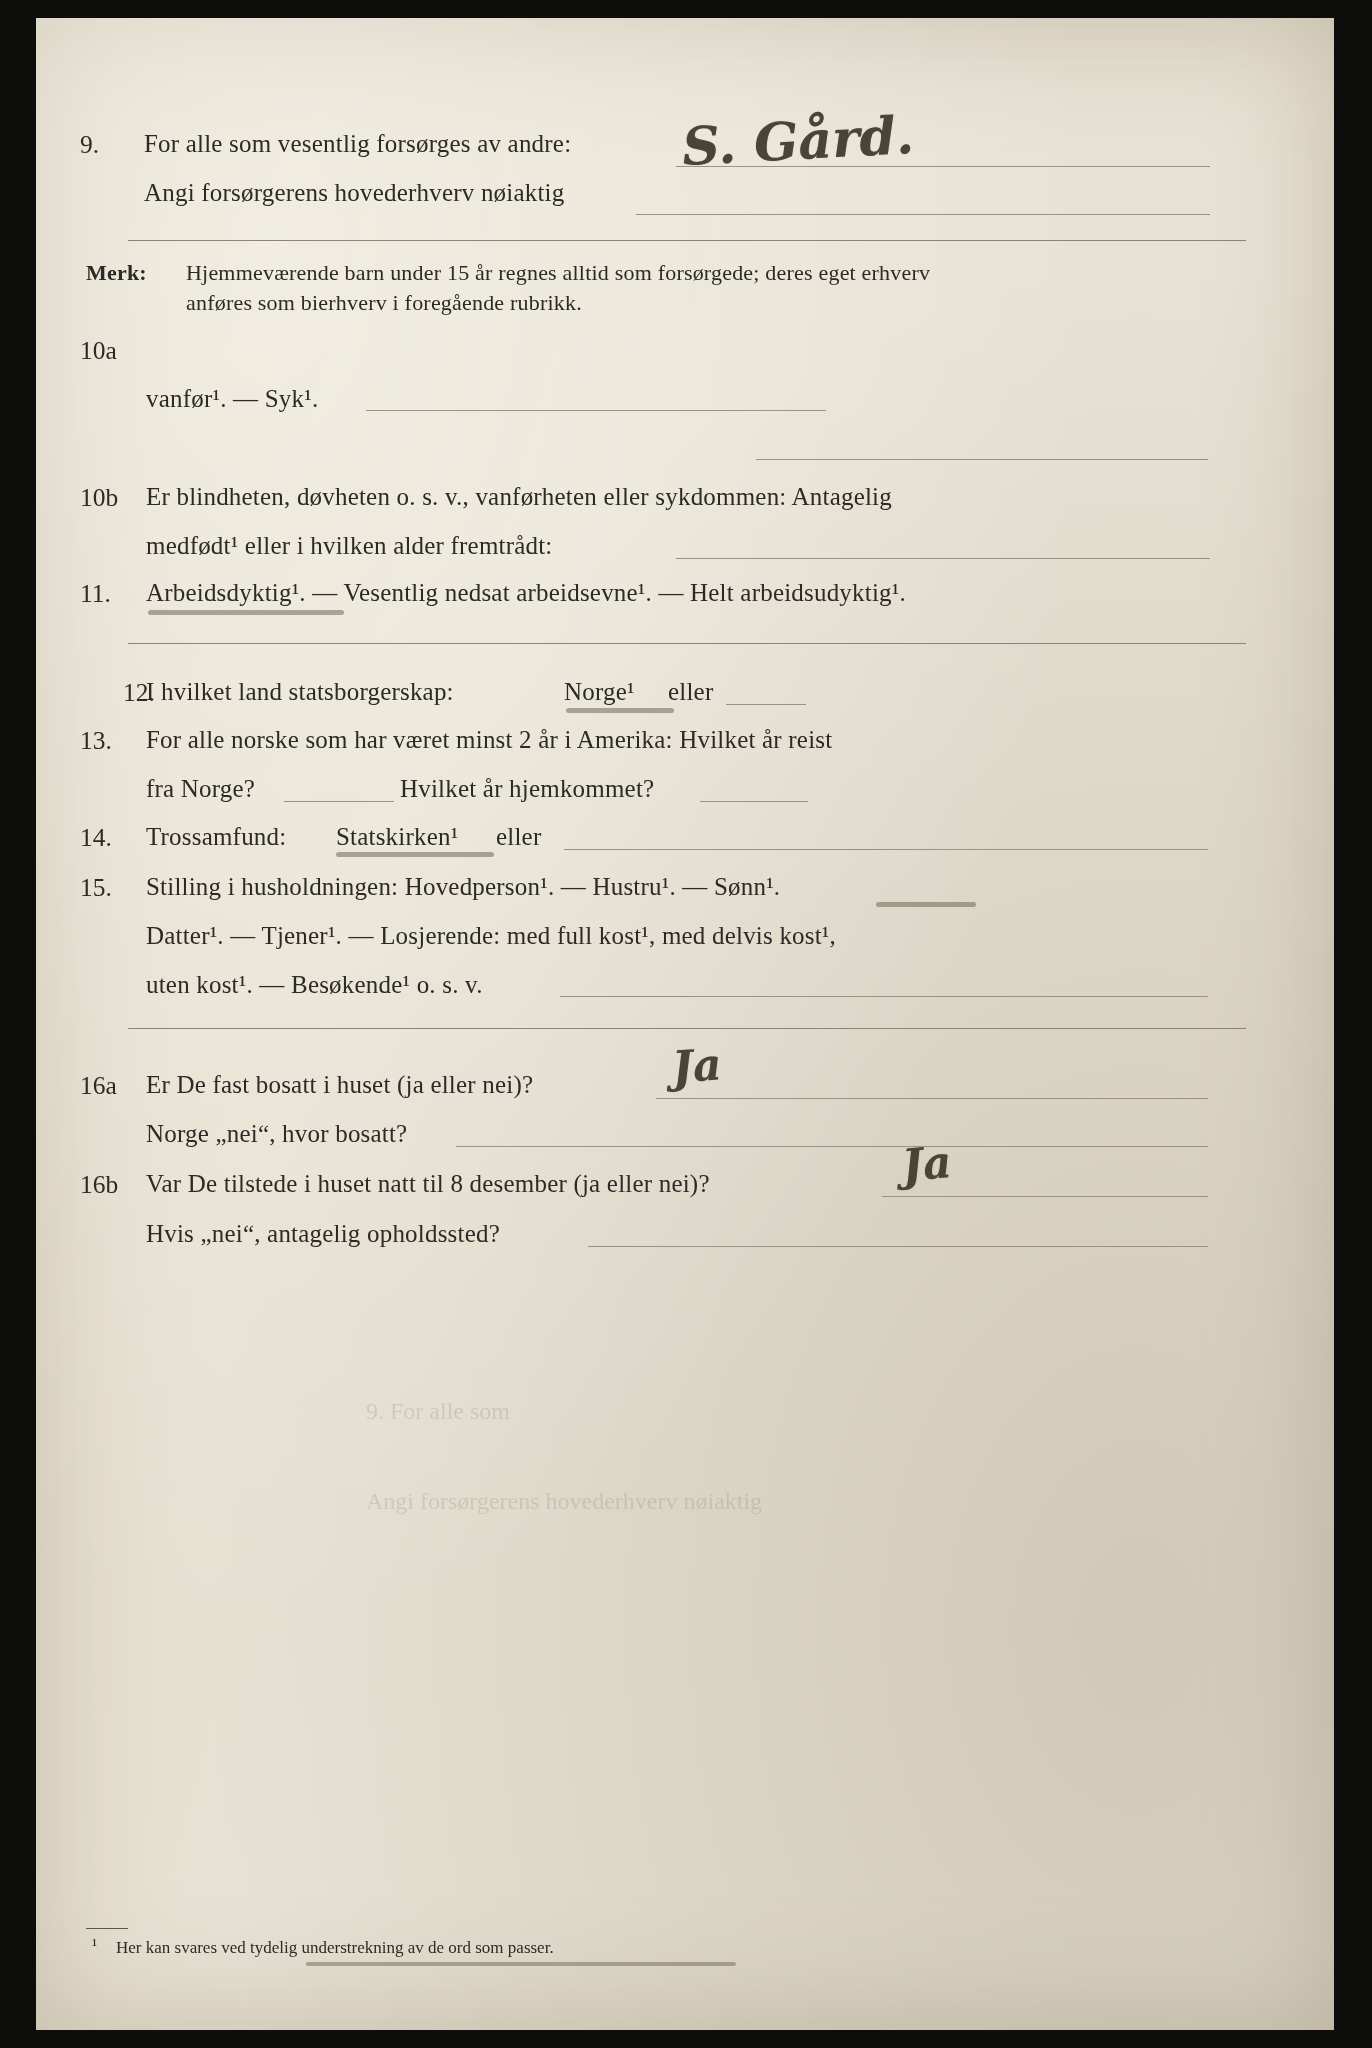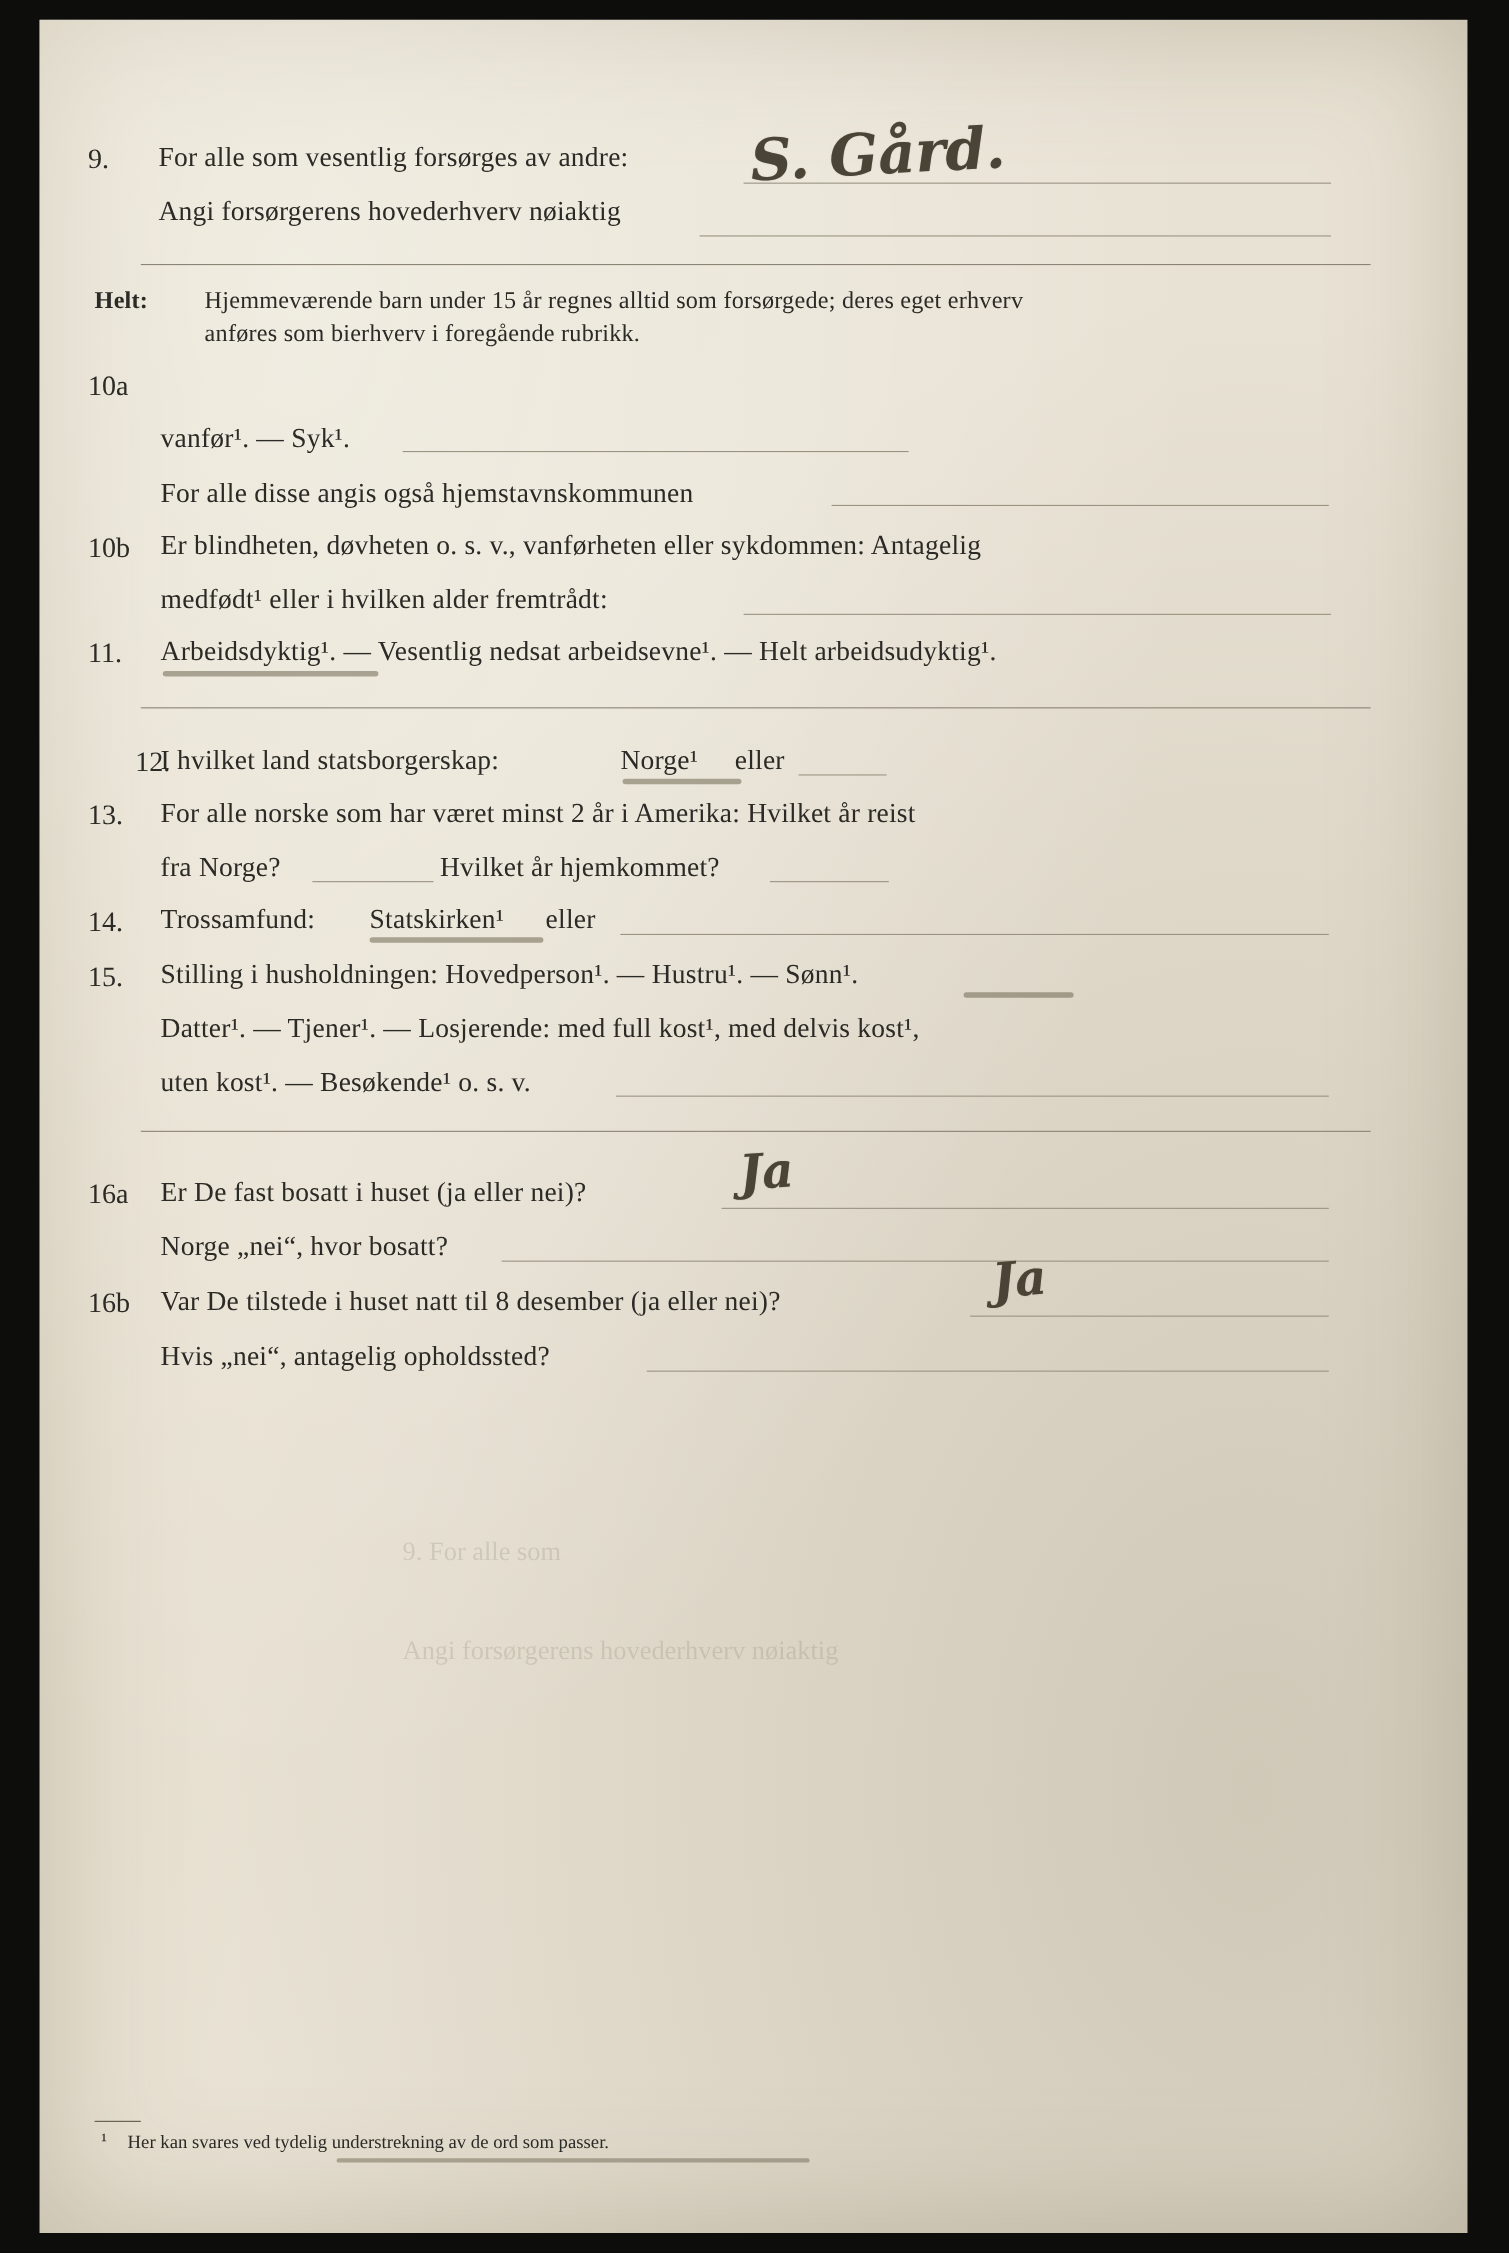--- a/index.html
+++ b/index.html
@@ -48,28 +48,27 @@
 
       <div class="num" style="left:44px;top:112px;">9.</div>
       <div class="ln" style="left:108px;top:112px;">For alle som vesentlig forsørges av andre:</div>
       <div class="ln" style="left:108px;top:161px;">Angi forsørgerens hovederhverv nøiaktig</div>
       <div class="rule" style="left:640px;top:148px;width:534px;"></div>
       <div class="rule" style="left:600px;top:196px;width:574px;"></div>
       <div class="hand huge" style="left:646px;top:92px;transform:rotate(-3deg);">S. Gård.</div>
 
       <div class="sep" style="top:222px;"></div>
 
-      <div class="ln small" style="left:50px;top:242px;font-weight:bold;">Helt:</div>
+      <div class="ln small" style="left:50px;top:242px;font-weight:bold;">Merk:</div>
       <div class="ln small" style="left:150px;top:242px;">Hjemmeværende barn under 15 år regnes alltid som forsørgede; deres eget erhverv</div>
       <div class="ln small" style="left:150px;top:272px;">anføres som bierhverv i foregående rubrikk.</div>
 
       <div class="num" style="left:44px;top:318px;">10a</div>
       <div class="ln" style="left:110px;top:367px;">vanfør¹.  —  Syk¹.</div>
       <div class="rule" style="left:330px;top:392px;width:460px;"></div>
-      <div class="ln" style="left:110px;top:417px;">For alle disse angis også hjemstavnskommunen</div>
       <div class="rule" style="left:720px;top:441px;width:452px;"></div>
 
       <div class="num" style="left:44px;top:465px;">10b</div>
       <div class="ln" style="left:110px;top:514px;">medfødt¹ eller i hvilken alder fremtrådt:</div>
       <div class="ln" style="left:110px;top:465px;">Er blindheten, døvheten o. s. v., vanførheten eller sykdommen: Antagelig</div>
       <div class="rule" style="left:640px;top:540px;width:534px;"></div>
 
       <div class="num" style="left:44px;top:561px;">11.</div>
       <div class="ln" style="left:110px;top:561px;">Arbeidsdyktig¹.  —  Vesentlig nedsat arbeidsevne¹.  —  Helt arbeidsudyktig¹.</div>
       <div class="ul" style="left:112px;top:592px;width:196px;"></div>

